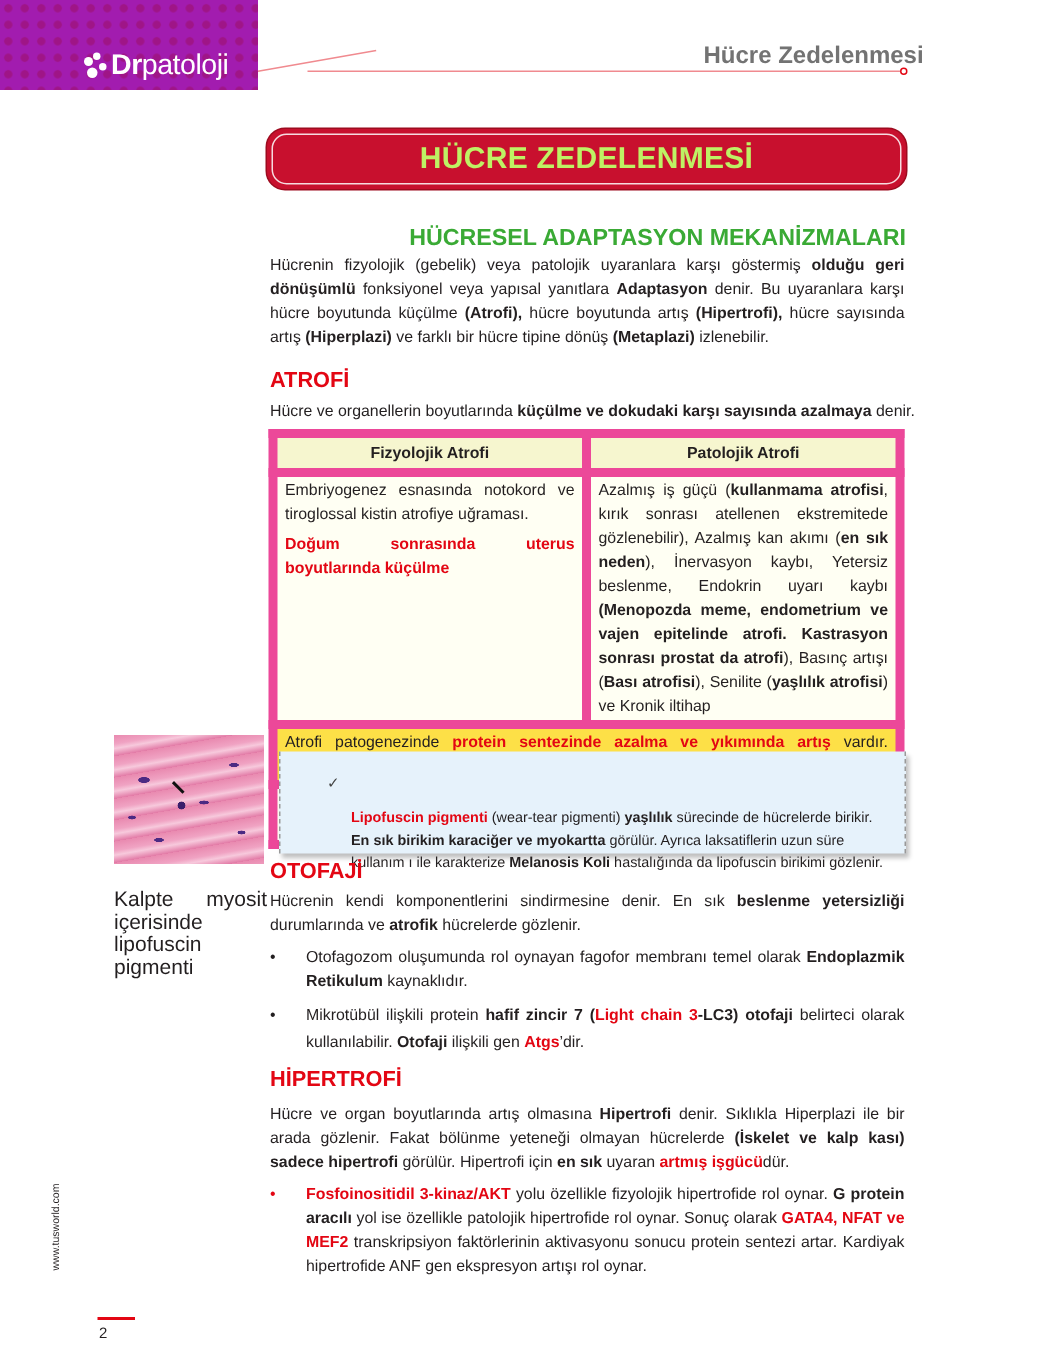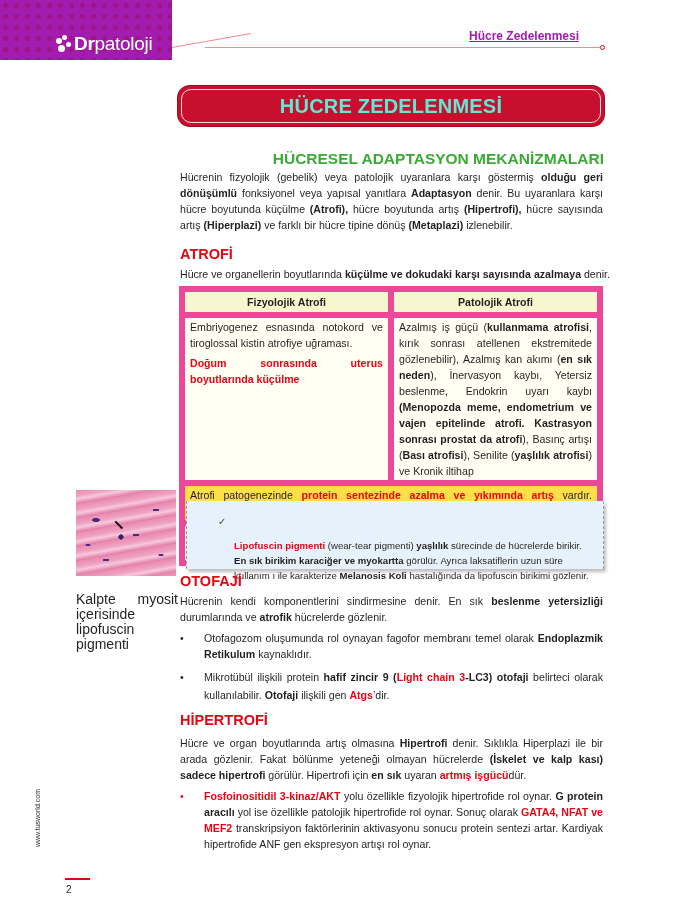--- a/index.html
+++ b/index.html
@@ -33,35 +33,35 @@
     background: #f08a8f; transform-origin: left center; transform: rotate(-10deg);
   }
   .header-rule {
     position: absolute; left: 205px; top: 47px; width: 395px; height: 1px; background: #f08a8f;
   }
   .header-dot {
     position: absolute; left: 600px; top: 45px; width: 5px; height: 5px;
     border: 1px solid #e30613; border-radius: 50%; background: #fff;
   }
   .running-title {
-    position: absolute; left: 469px; top: 29px; font-size: 12px; font-weight: bold; color: #a21caf; text-decoration: underline;
+    position: absolute; left: 469px; top: 29px; font-size: 16px; font-weight: bold; color: #737373;
   }
 
   
   .banner {
     position: absolute; left: 178px; top: 86px; width: 426px; height: 40px;
     background: #c8102e; border-radius: 12px;
     box-shadow: 0 0 0 1px #9d0b1f;
     display: flex; align-items: center; justify-content: center;
   }
   .banner::before {
     content: ""; position: absolute; left: 3px; top: 3px; right: 3px; bottom: 3px;
     border: 1.5px solid rgba(255,255,255,0.85); border-radius: 10px;
   }
-  .banner-title { color: #5eead4; font-size: 20px; font-weight: bold; letter-spacing: 0.2px; position: relative; }
+  .banner-title { color: #bef264; font-size: 20px; font-weight: bold; letter-spacing: 0.2px; position: relative; }
 
   .section-sub {
     position: absolute; left: 178px; top: 150px; width: 426px; text-align: right;
     color: #3aaa35; font-size: 15.5px; font-weight: bold;
   }
 
   .text { position: absolute; font-size: 10.6px; line-height: 16px; color: #231f20; text-align: justify; }
   .red { color: #e30613; font-weight: bold; }
   .b { font-weight: bold; }
 
@@ -195,21 +195,21 @@
 
 <div class="h2" style="left:180px; top:573px;">OTOFAJİ</div>
 <div class="text" style="left:180px; top:593px; width:423px;"><span>Hücrenin kendi komponentlerini sindirmesine denir. En sık </span><span class="b">beslenme yetersizliği</span><span> durumlarında ve </span><span class="b">atrofik</span><span> hücrelerde gözlenir.</span></div>
 <div class="bullet-list" style="top:630px;">
   <div class="bullet" style="margin-bottom:6px;">
     <span class="dot">•</span>
     <span><span>Otofagozom oluşumunda rol oynayan fagofor membranı temel olarak </span><span class="b">Endoplazmik Retikulum</span><span> kaynaklıdır.</span></span>
   </div>
   <div class="bullet" style="line-height:18px;">
     <span class="dot">•</span>
-    <span><span>Mikrotübül ilişkili protein </span><span class="b">hafif zincir 9 (</span><span class="red">Light chain 3</span><span class="b">-LC3) otofaji</span><span> belirteci olarak kullanılabilir.  </span><span class="b">Otofaji</span><span> ilişkili gen </span><span class="red">Atgs</span><span>’dir.</span></span>
+    <span><span>Mikrotübül ilişkili protein </span><span class="b">hafif zincir 7 (</span><span class="red">Light chain 3</span><span class="b">-LC3) otofaji</span><span> belirteci olarak kullanılabilir.  </span><span class="b">Otofaji</span><span> ilişkili gen </span><span class="red">Atgs</span><span>’dir.</span></span>
   </div>
 </div>
 
 <div class="h2" style="left:180px; top:712px;">HİPERTROFİ</div>
 <div class="text" style="left:180px; top:735px; width:423px;"><span>Hücre ve organ boyutlarında artış olmasına </span><span class="b">Hipertrofi</span><span> denir. Sıklıkla Hiperplazi ile bir arada gözlenir. Fakat bölünme yeteneği olmayan hücrelerde </span><span class="b">(İskelet ve kalp kası) sadece hipertrofi</span><span> görülür.  Hipertrofi için </span><span class="b">en sık</span><span> uyaran </span><span class="red">artmış işgücü</span><span>dür.</span></div>
 <div class="bullet-list" style="top:788px;">
   <div class="bullet">
     <span class="dot red-dot">•</span>
     <span><span class="red">Fosfoinositidil 3-kinaz/AKT</span><span> yolu özellikle fizyolojik hipertrofide rol oynar.  </span><span class="b">G protein aracılı</span><span> yol ise özellikle patolojik hipertrofide rol oynar. Sonuç olarak </span><span class="red">GATA4, NFAT ve MEF2</span><span> transkripsiyon faktörlerinin aktivasyonu sonucu protein sentezi artar. Kardiyak hipertrofide ANF gen ekspresyon artışı rol oynar.</span></span>
   </div>

